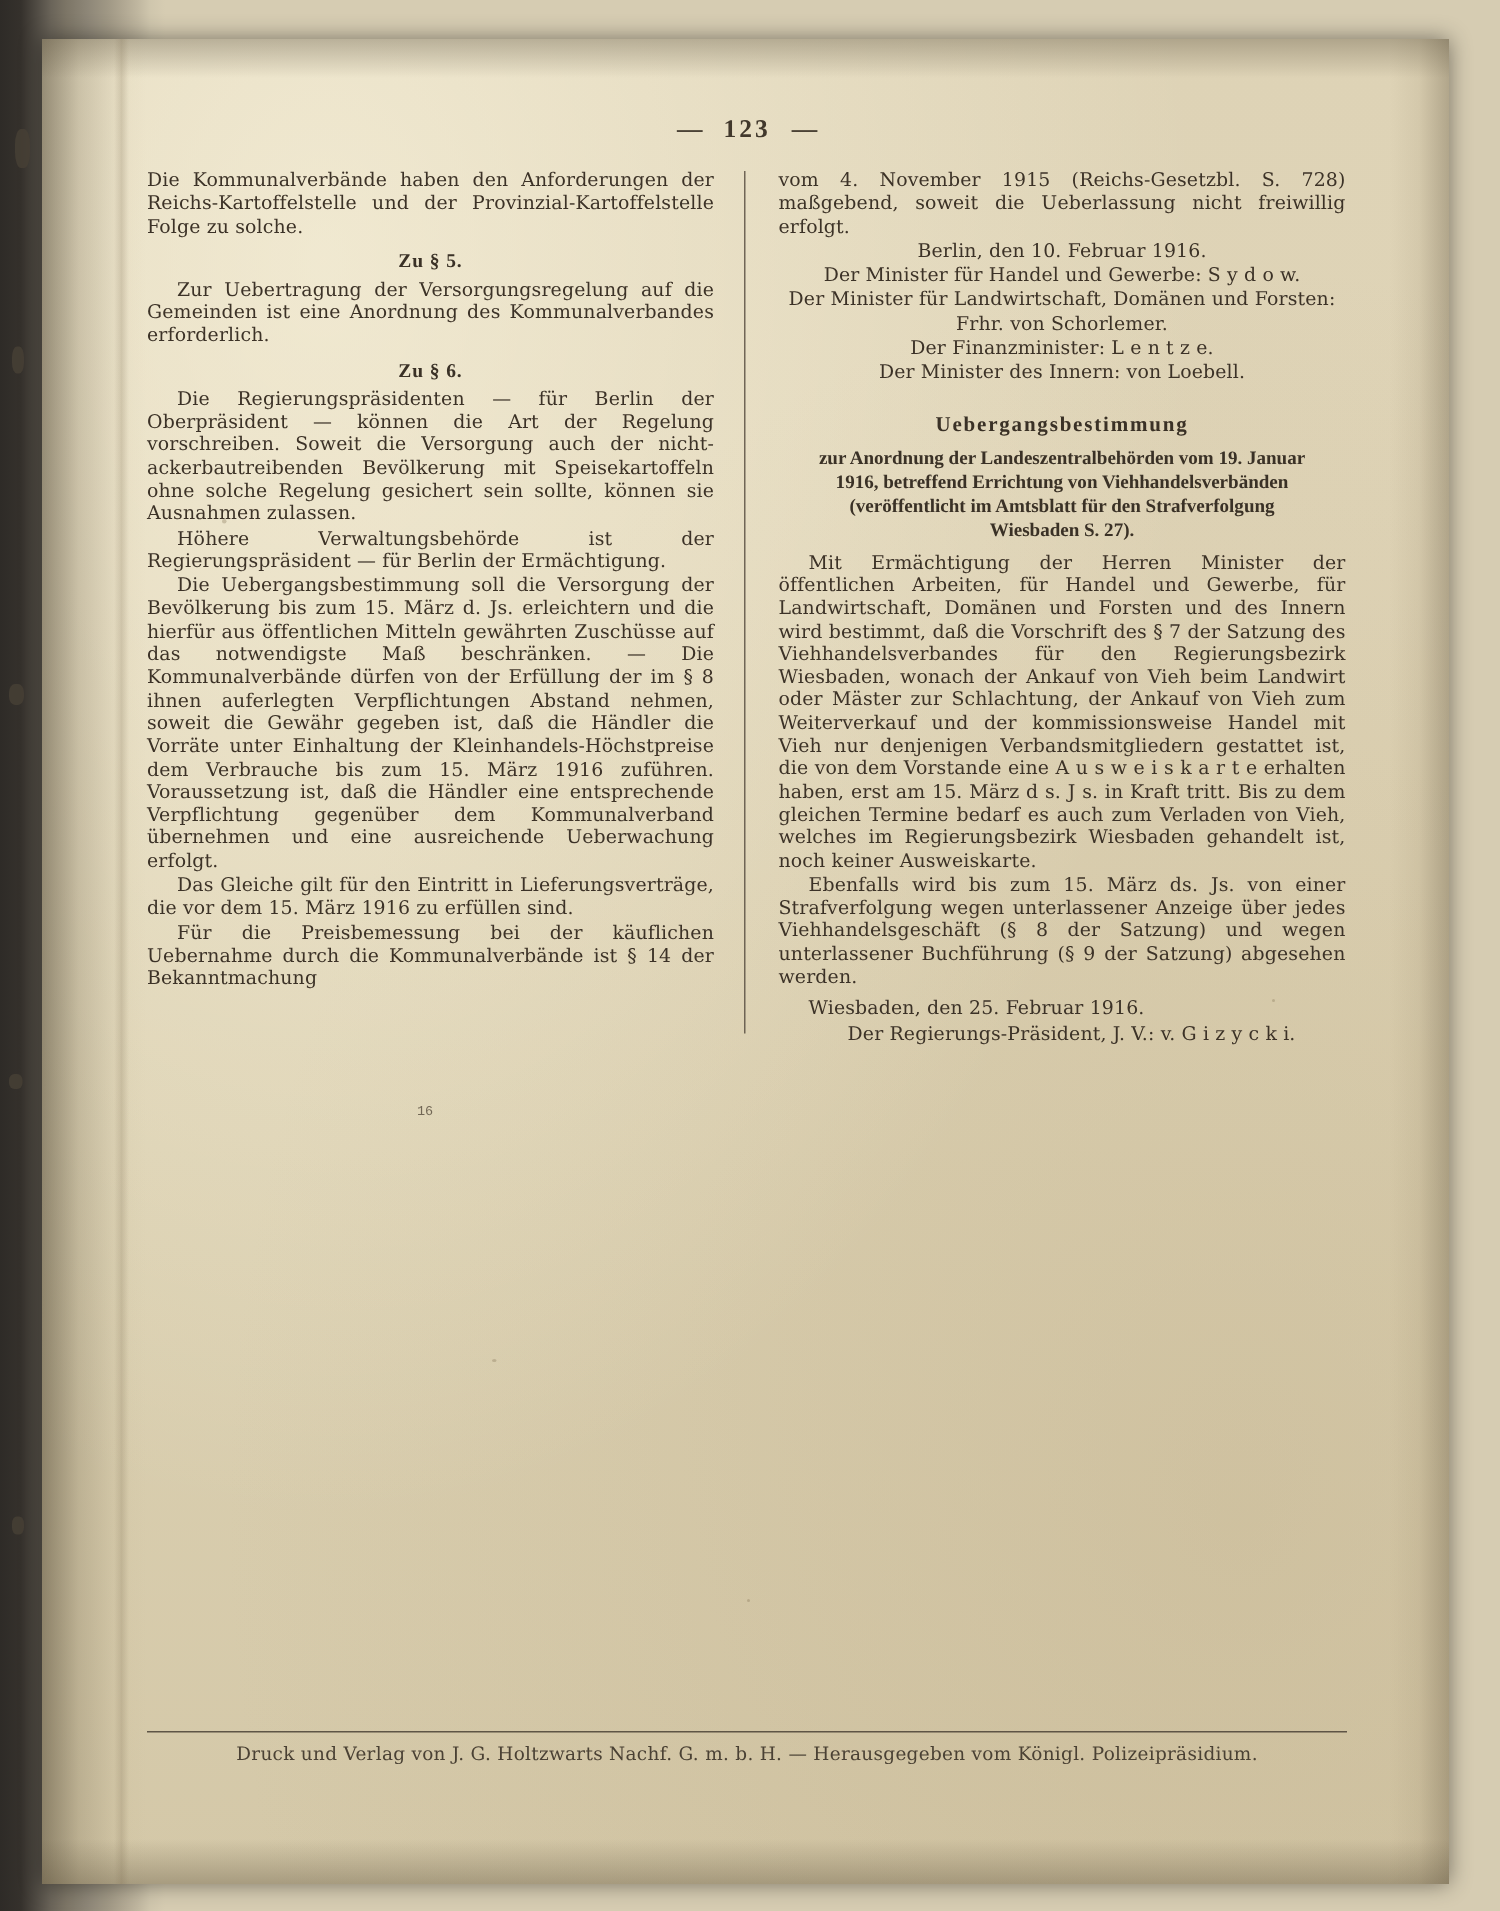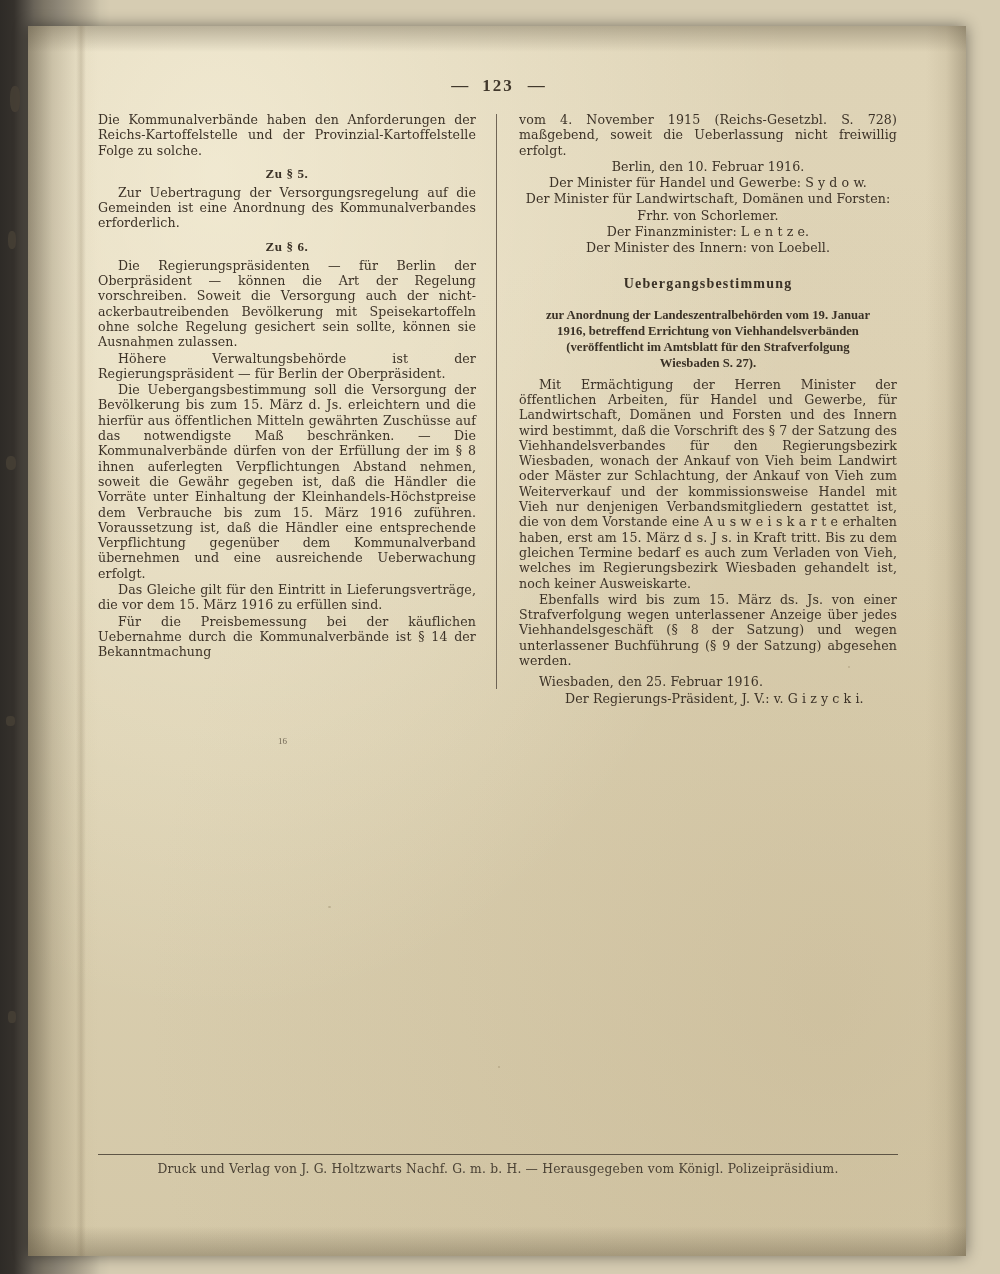--- a/index.html
+++ b/index.html
@@ -153,21 +153,21 @@
   .center { text-align: center; text-indent: 0; }
 
   .head-block {
     text-align: center;
     margin-top: 20px;
   }
   .head-block .title {
     font-size: 14px;
     font-weight: 700;
     letter-spacing: 1.2px;
-    margin-bottom: 15px;
+    margin-bottom: 5px;
   }
   .head-block .sub {
     font-size: 12.7px;
     font-weight: 700;
     line-height: 16px;
     text-align: center;
   }
 
   .footer-rule {
     position: absolute;
@@ -188,20 +188,21 @@
     font-family: "DejaVu Serif", serif;
     color: #4a4134;
     letter-spacing: 0.2px;
   }
 
   .stray-mark {
     position: absolute;
     font-size: 9px;
     color: #564b3c;
     opacity: 0.8;
+    font-family: Liberation Mono, monospace;
   }
 
   
   .speck {
     position: absolute;
     background: rgba(120,102,72,0.30);
     border-radius: 50%;
     pointer-events: none;
   }
 </style>
@@ -240,21 +241,21 @@
 
         <div class="col left">
           <p>Die Kommunalverbände haben den Anforderungen der Reichs-Kartoffelstelle und der Provinzial-Kartoffelstelle Folge zu solche.</p>
 
           <h3 class="sec">Zu § 5.</h3>
           <p class="indent">Zur Uebertragung der Versorgungsregelung auf die Gemeinden ist eine Anordnung des Kommunalverbandes erforderlich.</p>
 
           <h3 class="sec">Zu § 6.</h3>
           <p class="indent">Die Regierungspräsidenten — für Berlin der Oberpräsident — können die Art der Regelung vorschreiben. Soweit die Versorgung auch der nicht-ackerbautreibenden Bevölkerung mit Speisekartoffeln ohne solche Regelung gesichert sein sollte, können sie Ausnahmen zulassen.</p>
 
-          <p class="indent">Höhere Verwaltungsbehörde ist der Regierungspräsident — für Berlin der Oberpräsident.</p>
+          <p class="indent">Höhere Verwaltungsbehörde ist der Regierungspräsident — für Berlin der Ermächtigung.</p>
 
           <p class="indent">Die Uebergangsbestimmung soll die Versorgung der Bevölkerung bis zum 15. März d. Js. erleichtern und die hierfür aus öffentlichen Mitteln gewährten Zuschüsse auf das notwendigste Maß beschränken. — Die Kommunalverbände dürfen von der Erfüllung der im § 8 ihnen auferlegten Verpflichtungen Abstand nehmen, soweit die Gewähr gegeben ist, daß die Händler die Vorräte unter Einhaltung der Kleinhandels-Höchstpreise dem Verbrauche bis zum 15. März 1916 zuführen. Voraussetzung ist, daß die Händler eine entsprechende Verpflichtung gegenüber dem Kommunalverband übernehmen und eine ausreichende Ueberwachung erfolgt.</p>
           <p class="indent">Das Gleiche gilt für den Eintritt in Lieferungsverträge, die vor dem 15. März 1916 zu erfüllen sind.</p>
           <p class="indent">Für die Preisbemessung bei der käuflichen Uebernahme durch die Kommunalverbände ist § 14 der Bekanntmachung</p>
         </div>
 
         <div class="col-rule"></div>
 
         <div class="col right">
           <p>vom 4. November 1915 (Reichs-Gesetzbl. S. 728) maßgebend, soweit die Ueberlassung nicht freiwillig erfolgt.</p>

